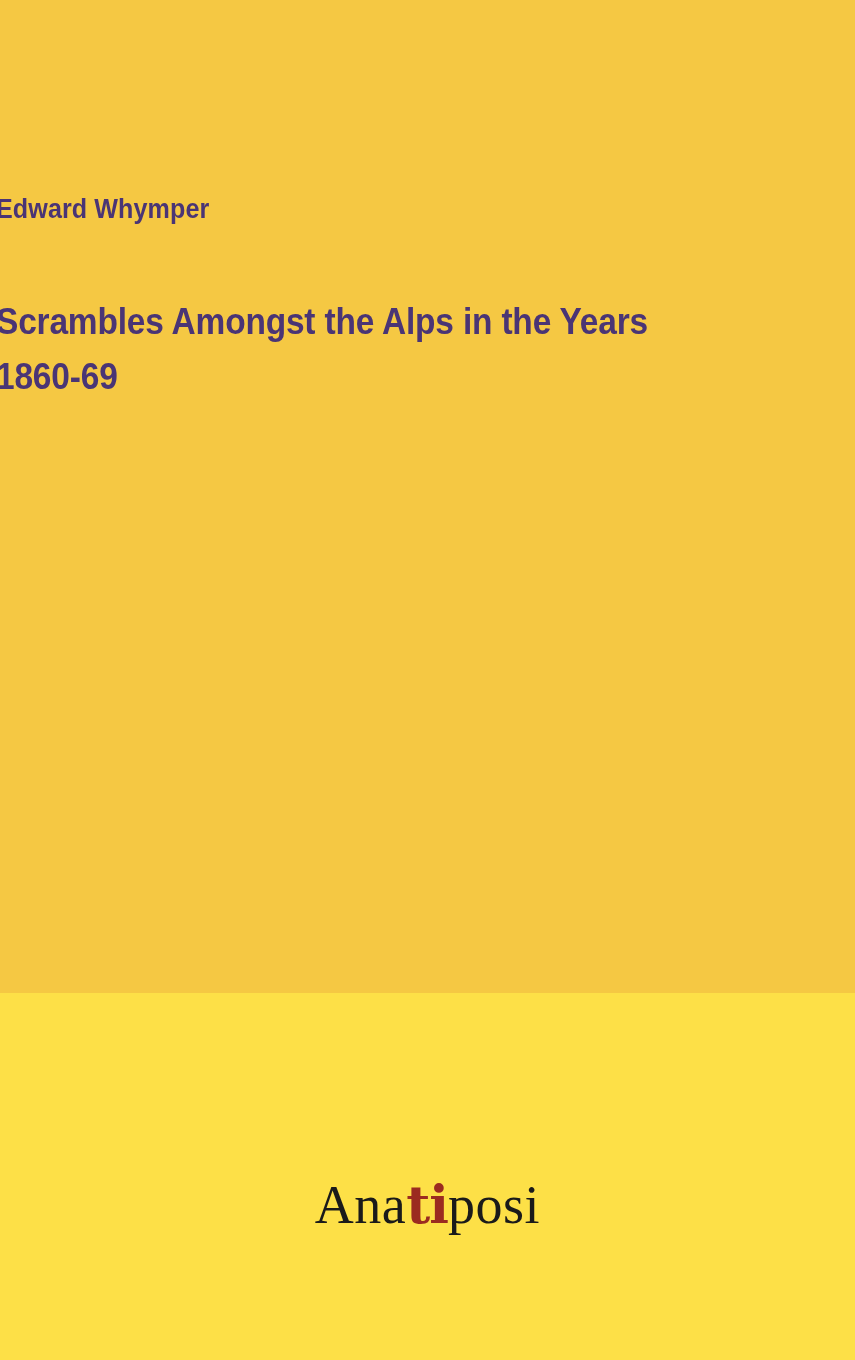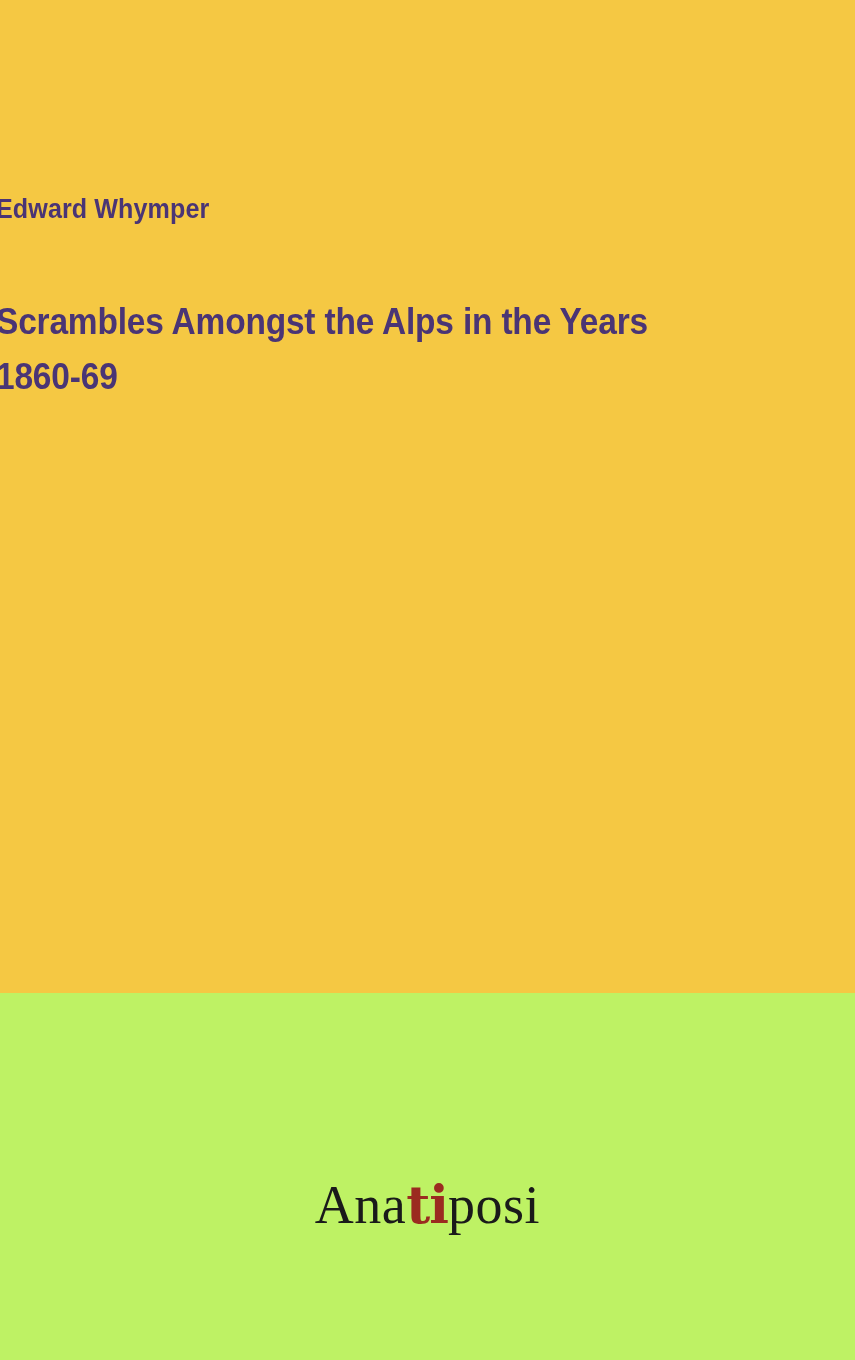--- a/index.html
+++ b/index.html
@@ -11,21 +11,21 @@
     width: 855px;
     height: 1360px;
     font-family: "Liberation Sans", sans-serif;
     overflow: hidden;
   }
 
   #cover {
     position: relative;
     width: 855px;
     height: 1360px;
-    background: #bef264;
+    background: #fde047;
   }
 
   
   #yellow-panel {
     position: absolute;
     left: 0;
     top: 0;
     width: 855px;
     height: 993px;
     background: #f5c843;

